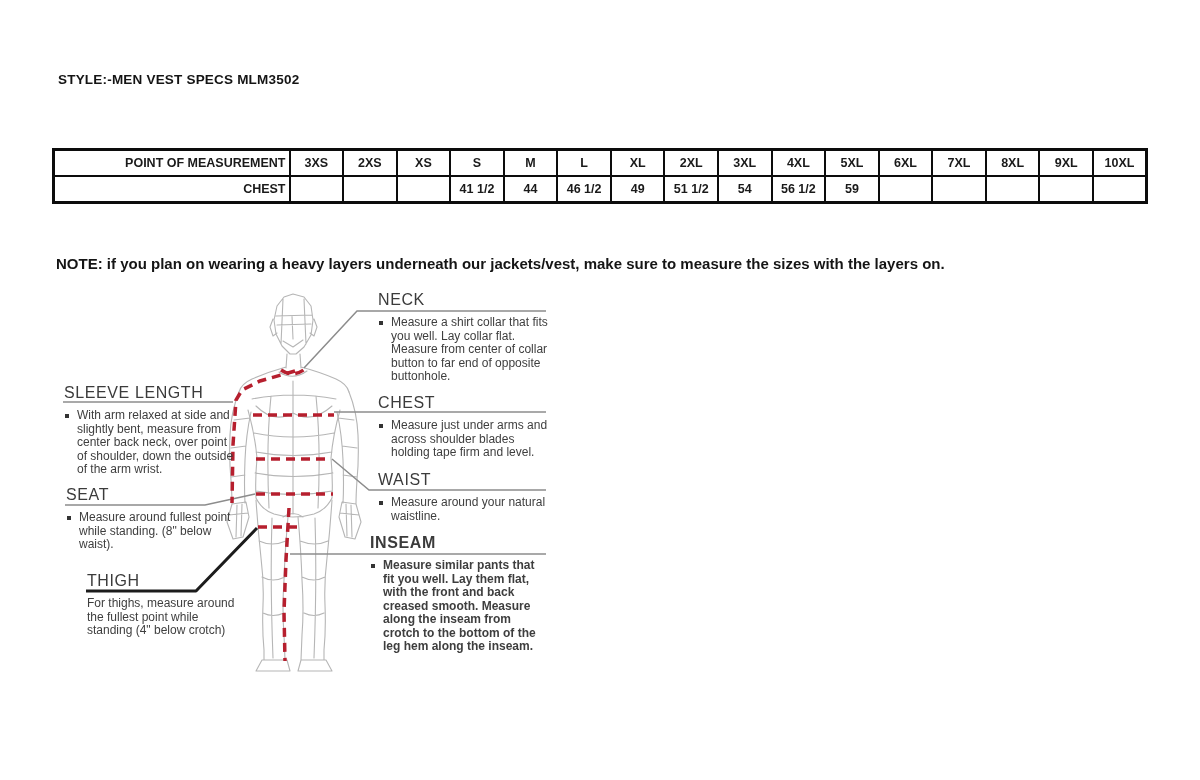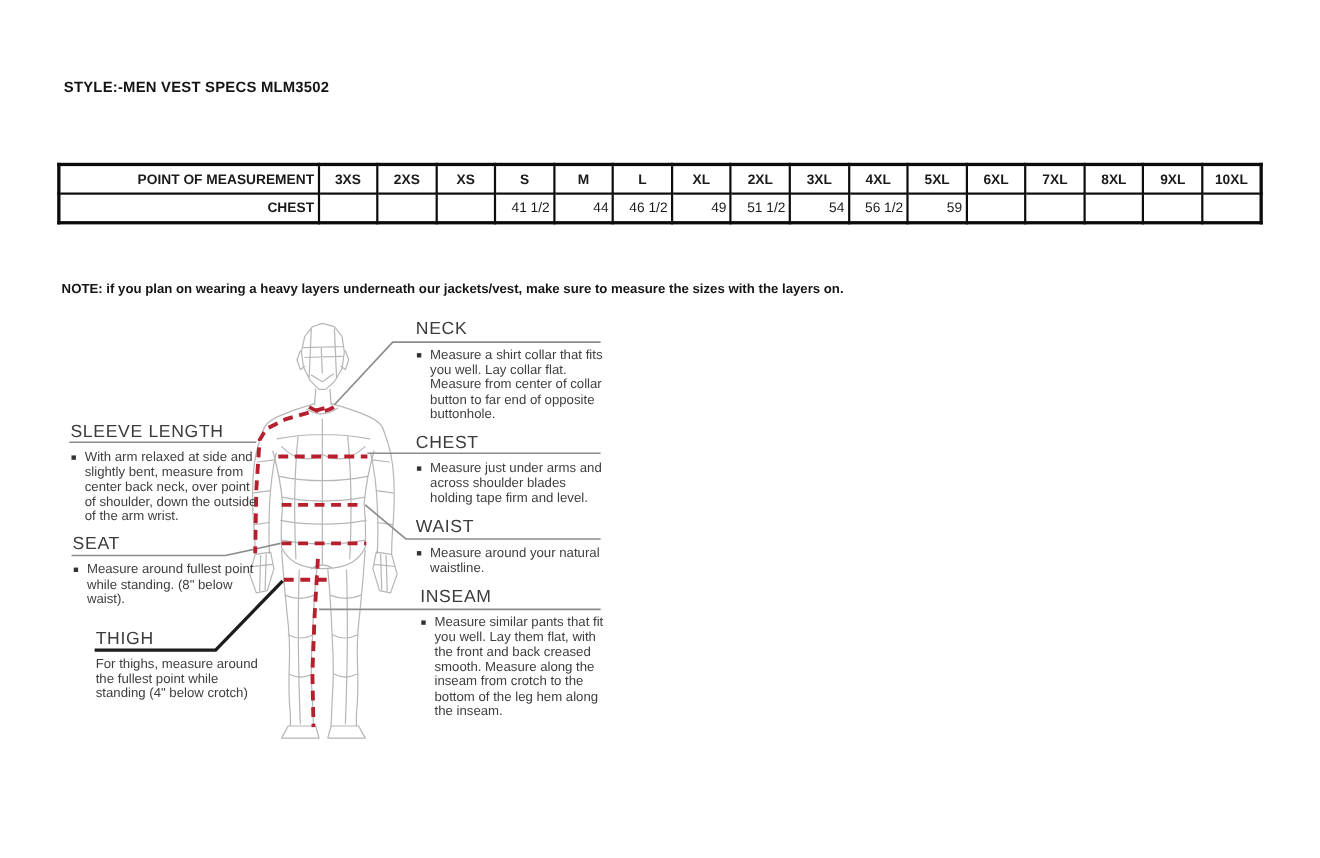--- a/index.html
+++ b/index.html
@@ -7,51 +7,51 @@
     width:1200px;height:780px;position:relative;overflow:hidden;
     font-family:"Liberation Sans", sans-serif;color:#1a1a1a;
   }
   
   .doc-title{
     position:absolute;left:58px;top:72px;
     font-size:13.5px;font-weight:bold;letter-spacing:.2px;color:#141414;
   }
   .doc-note{
     position:absolute;left:56px;top:255px;
-    font-size:12px;font-weight:bold;color:#151515;
+    font-size:15px;font-weight:bold;color:#151515;
   }
   
   table.size-table{
     position:absolute;left:52px;top:148px;width:1096px;
     border-collapse:collapse;table-layout:fixed;
     border:3px solid #0c0c0c;z-index:2;background:#fff;
   }
   table.size-table th, table.size-table td{
     border:2px solid #0c0c0c;height:24px;
     font-size:12.5px;padding:0 3px;white-space:nowrap;overflow:hidden;
   }
   table.size-table thead th{font-weight:bold;text-align:center;}
   table.size-table th.label-col{text-align:right;padding-left:4px;font-weight:bold;}
-  table.size-table td{text-align:right;font-weight:normal;}
+  table.size-table td{text-align:center;font-weight:bold;}
   
   .label-block{position:absolute;z-index:2;}
   .sec-heading{
     height:17px;line-height:17px;font-size:16px;letter-spacing:.6px;
     color:#3b3b3b;white-space:nowrap;
   }
   .sec-body{display:flex;margin-top:8px;}
   .bullet{width:4px;height:4px;background:#333;margin:5px 8px 0 1px;flex:none;}
   .sec-text{font-size:12px;line-height:13.5px;color:#3e3e3e;}
   .sec-sleeve-length{left:64px;top:384px;width:172px;}
   .sec-seat{left:66px;top:486px;width:172px;}
   .sec-thigh{left:87px;top:572px;width:158px;}
   .sec-neck{left:378px;top:291px;width:170px;}
   .sec-chest{left:378px;top:394px;width:170px;}
   .sec-waist{left:378px;top:471px;width:170px;}
-  .sec-inseam{left:382px;top:534px;width:174px;}
+  .sec-inseam{left:370px;top:534px;width:174px;font-weight:bold;}
   .diagram-svg{position:absolute;left:0;top:0;z-index:1;}
 </style>
 </head>
 <body>
 
 <div class="doc-title">STYLE:-MEN VEST SPECS MLM3502</div>
 
 <table class="size-table">
   <colgroup>
     <col style="width:236px">

